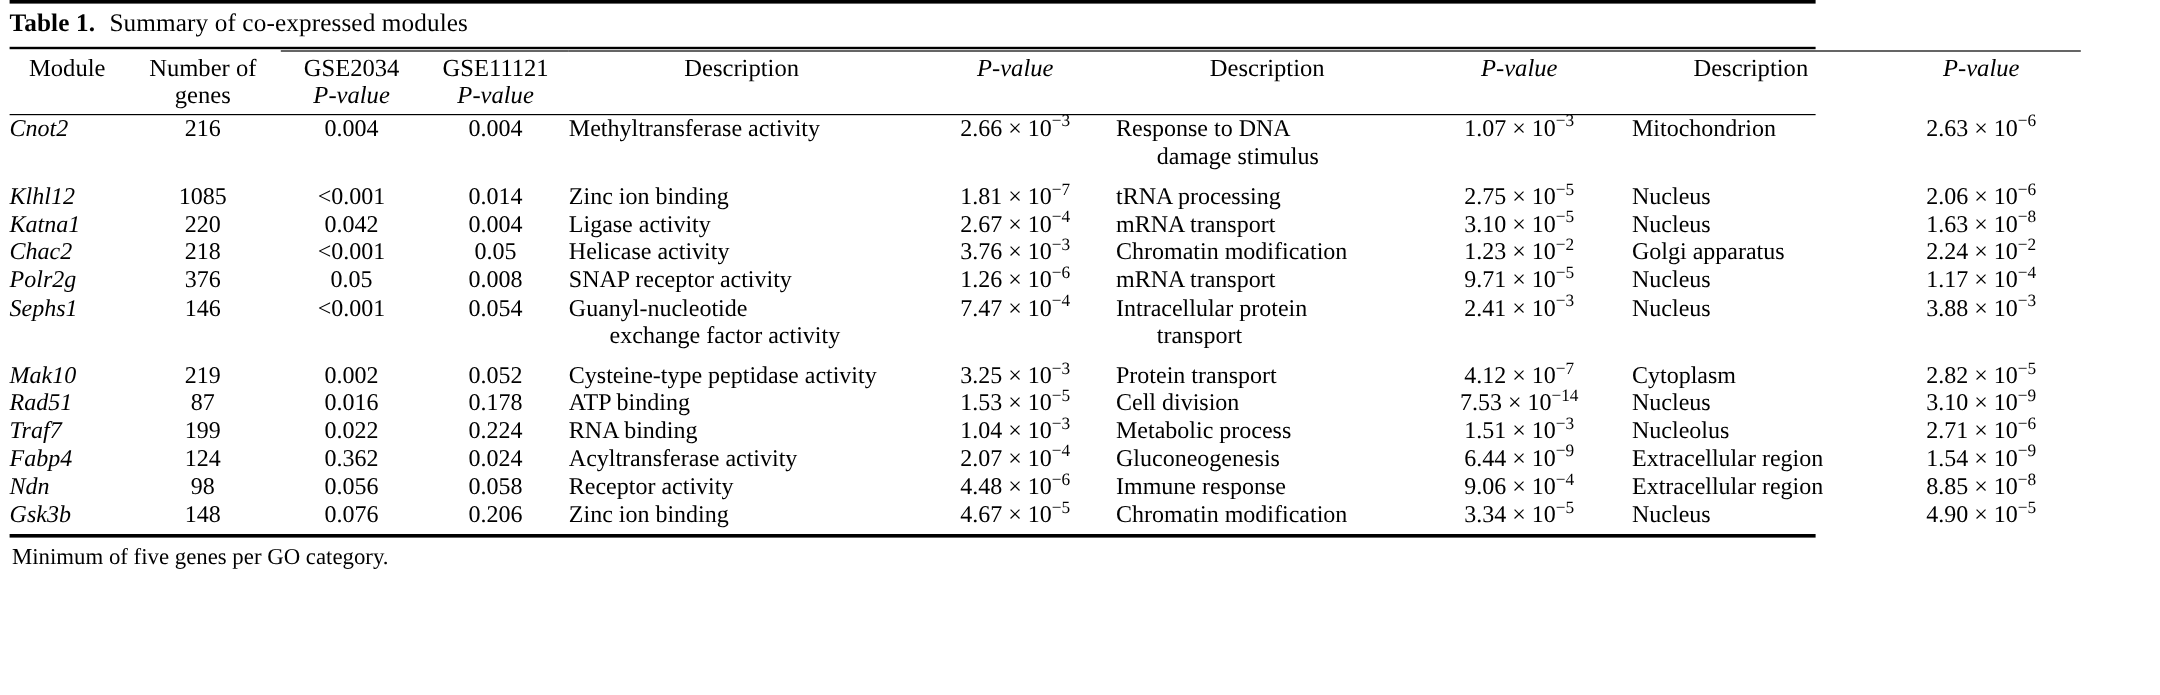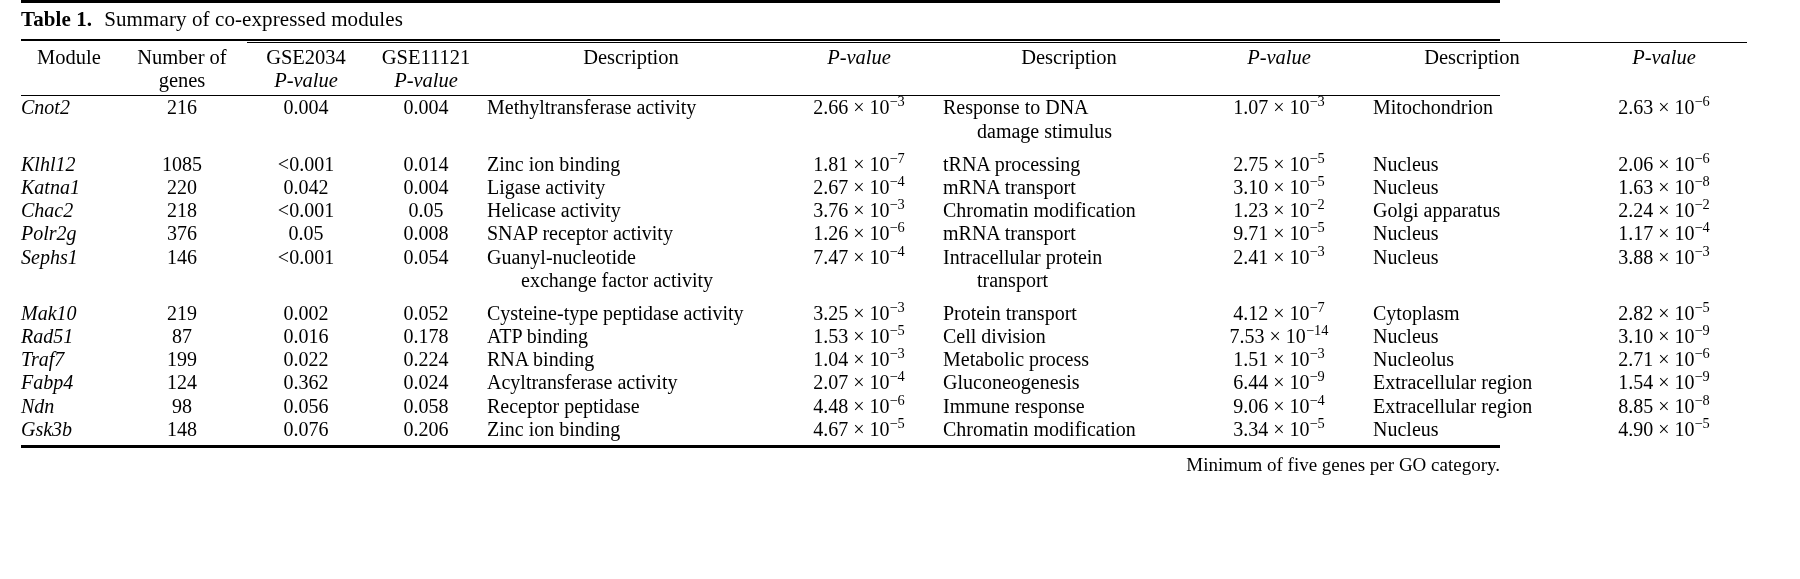--- a/index.html
+++ b/index.html
@@ -12,21 +12,21 @@
     height: 579px;
     font-family: "Liberation Serif", serif;
     color: #000000;
     overflow: hidden;
   }
   .page {
     position: relative;
     width: 1521px;
     height: 579px;
     box-sizing: border-box;
-    padding: 0 21px;
+    padding: 0 8px;
   }
   .rule-top {
     height: 3px;
     background: #000;
     margin: 0 0 0 0;
   }
   .rule-thin {
     height: 1.5px;
     background: #000;
   }
@@ -85,21 +85,20 @@
   .mod { font-style: italic; text-align: left; padding-left: 2px; }
   .num { text-align: center; }
   .desc { text-align: left; padding-left: 14px; }
   .pval { text-align: center; }
   .ital { font-style: italic; }
   .indent2 { display: block; padding-left: 34px; }
   sup { font-size: 0.72em; vertical-align: super; line-height: 0; }
   .footnote {
     font-size: 19px;
     padding: 6px 0 0 2px;
-    text-align: right;
   }
   .bottom-rule { height: 2.5px; background: #000; margin-top: 4px; }
 </style>
 </head>
 <body>
 
 <div class="page">
 
   <div class="rule-top"></div>
 
@@ -306,21 +305,21 @@
           <td class="cell desc">Gluconeogenesis</td>
           <td class="cell pval"><span>6.44 × 10<sup>−9</sup></span></td>
           <td class="cell desc" style="padding-left:10px">Extracellular region</td>
           <td class="cell pval"><span>1.54 × 10<sup>−9</sup></span></td>
         </tr>
         <tr>
           <td class="cell mod">Ndn</td>
           <td class="cell num">98</td>
           <td class="cell num">0.056</td>
           <td class="cell num">0.058</td>
-          <td class="cell desc">Receptor peptidase</td>
+          <td class="cell desc">Receptor activity</td>
           <td class="cell pval"><span>4.48 × 10<sup>−6</sup></span></td>
           <td class="cell desc">Immune response</td>
           <td class="cell pval"><span>9.06 × 10<sup>−4</sup></span></td>
           <td class="cell desc" style="padding-left:10px">Extracellular region</td>
           <td class="cell pval"><span>8.85 × 10<sup>−8</sup></span></td>
         </tr>
         <tr>
           <td class="cell mod">Gsk3b</td>
           <td class="cell num">148</td>
           <td class="cell num">0.076</td>

